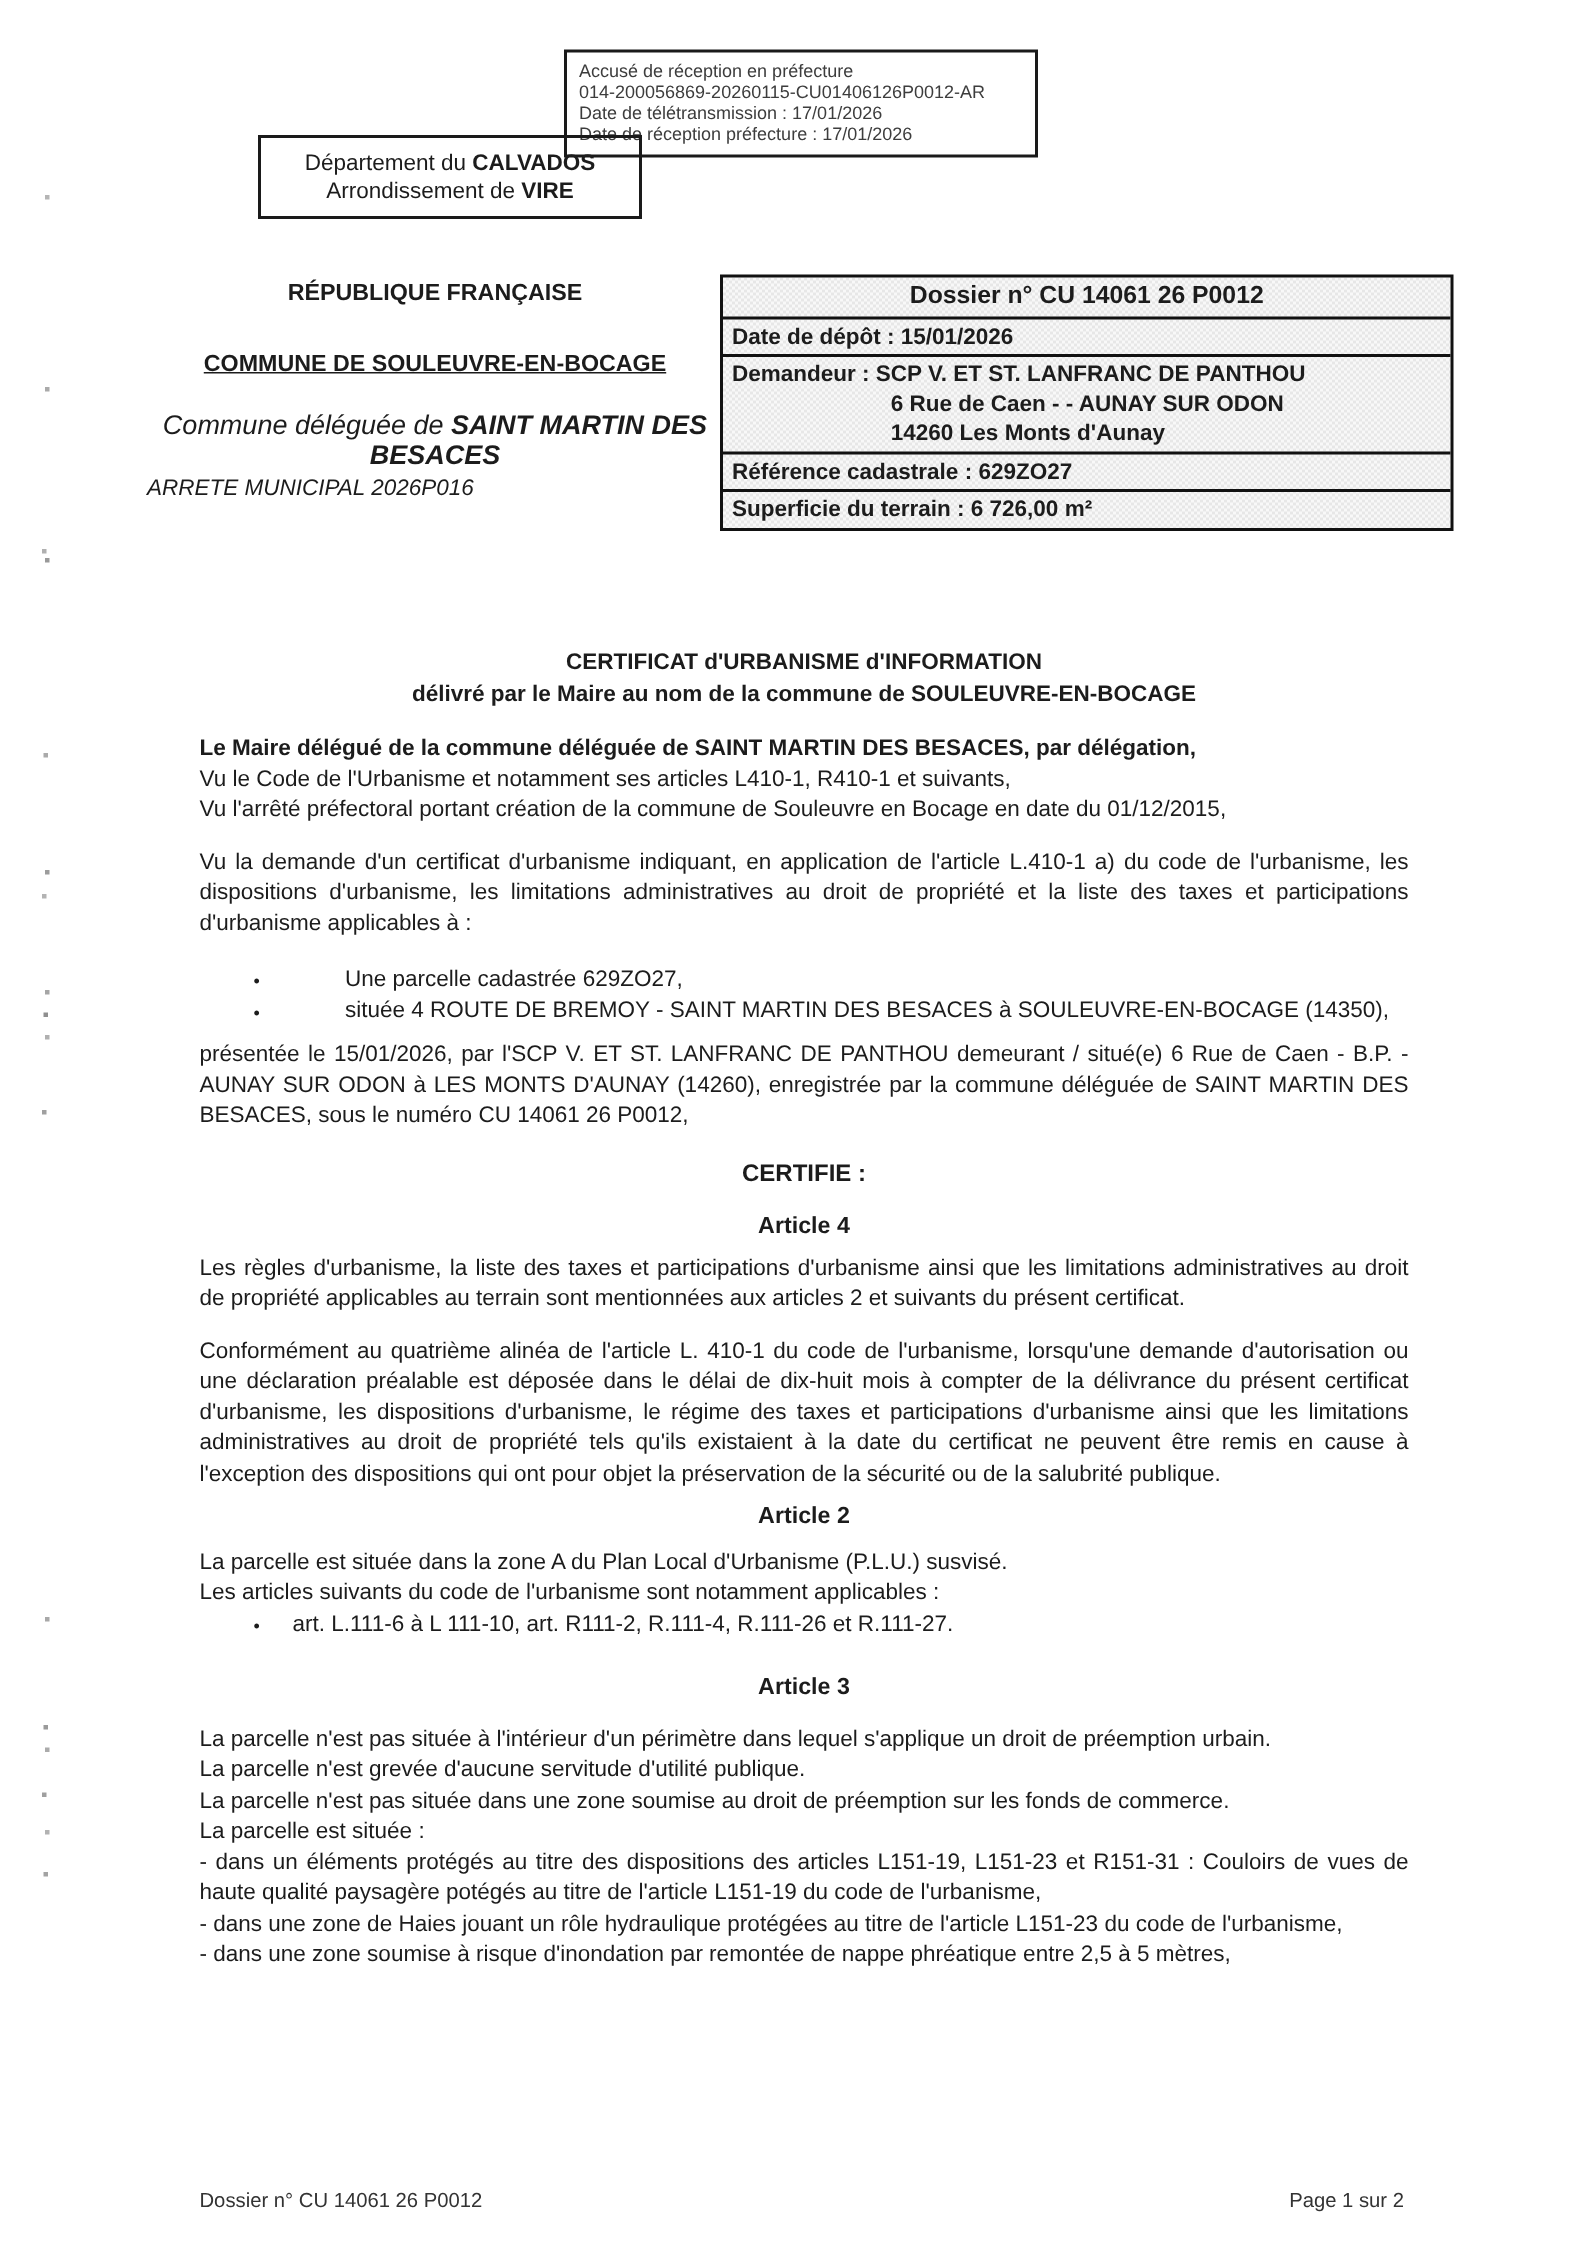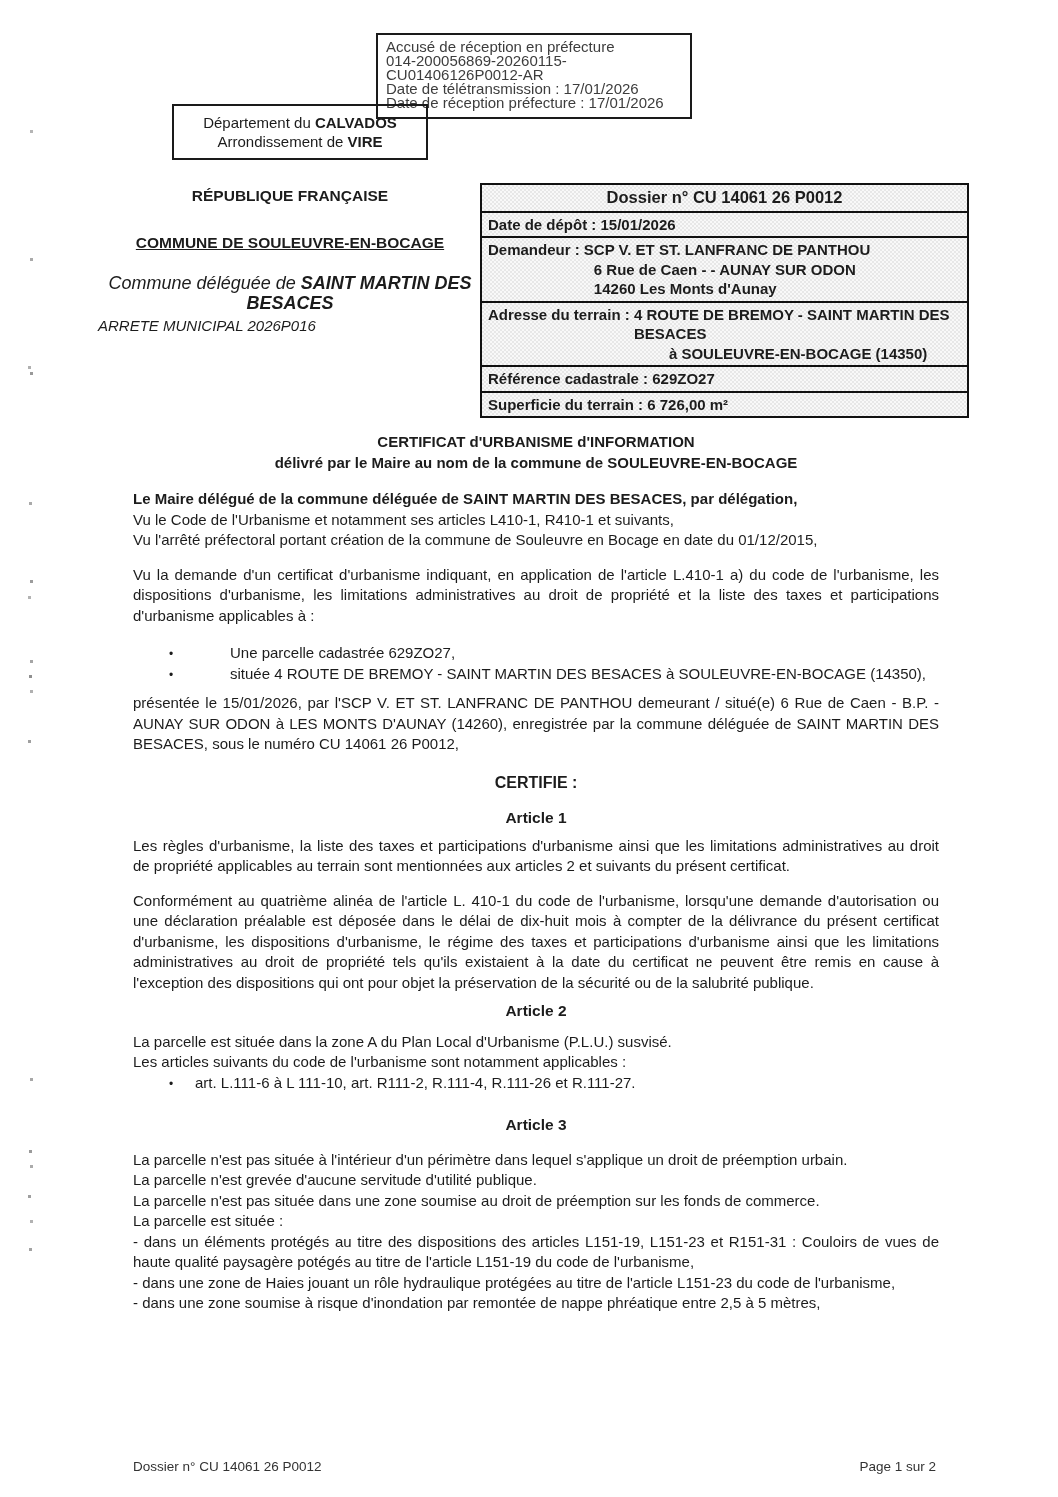--- a/index.html
+++ b/index.html
@@ -7,26 +7,26 @@
     width:1058px;height:1497px;position:relative;background:#ffffff;
     font-family:"Liberation Sans",sans-serif;color:#1c1c1c;
     -webkit-font-smoothing:antialiased;
   }
   .page{position:absolute;inset:0;overflow:hidden;background:#fff;}
 
   
   .stamp{
     position:absolute;left:376px;top:33px;width:296px;
     border:2px solid #1a1a1a;padding:5px 8px 7px;
-    font-size:15px;line-height:14px;color:#3d3d3d;
+    font-size:12px;line-height:14px;color:#3d3d3d;
   }
 
   
   .dept{
-    position:absolute;left:172px;top:104px;width:244px;
+    position:absolute;left:172px;top:90px;width:244px;
     border:2px solid #1a1a1a;padding:7px 4px;text-align:center;
     font-size:15px;line-height:19px;
   }
   .b{font-weight:bold;}
 
   
   .lefthead{position:absolute;left:98px;top:186px;width:384px;text-align:center;font-size:15.5px;line-height:20px;}
   .republic{font-weight:bold;}
   .commune{font-weight:bold;text-decoration:underline;margin-top:27px;}
   .delegated{font-style:italic;margin-top:20px;font-size:18px;}
@@ -115,26 +115,20 @@
     <div class="trow">
       <span>Date de dépôt : </span><span>15/01/2026</span>
     </div>
     <div class="trow">
       <span>Demandeur : </span><span class="vblock"><span>SCP V. ET ST. LANFRANC DE PANTHOU</span>
         <div class="ind1">6 Rue de Caen -  - AUNAY SUR ODON</div>
         <div class="ind1">14260 Les Monts d'Aunay</div>
       </span>
     </div>
     <div class="trow">
-      <span>Adresse du terrain : </span><span class="vblock"><span>4 ROUTE DE BREMOY - SAINT MARTIN DES</span>
-        <div>BESACES</div>
-        <div class="ind2">à SOULEUVRE-EN-BOCAGE (14350)</div>
-      </span>
-    </div>
-    <div class="trow">
       <span>Référence cadastrale : </span><span>629ZO27</span>
     </div>
     <div class="trow">
       <span>Superficie du terrain : </span><span>6 726,00 m²</span>
     </div>
   </div>
 
   <div class="main">
 
     <div class="doc-title">
@@ -153,21 +147,21 @@
 
     <div class="mb9">
       <div class="bullet-row"><span class="bdot">•</span><span>Une parcelle cadastrée 629ZO27,</span></div>
       <div class="bullet-wrap"><span class="bdot">•</span><span>située 4 ROUTE DE BREMOY - SAINT MARTIN DES BESACES à SOULEUVRE-EN-BOCAGE (14350),</span></div>
     </div>
 
     <div class="para just mb18">présentée le 15/01/2026, par l'SCP V. ET ST. LANFRANC DE PANTHOU  demeurant / situé(e) 6 Rue de Caen - B.P.  - AUNAY SUR ODON à LES MONTS D'AUNAY (14260), enregistrée par la commune déléguée de SAINT MARTIN DES BESACES, sous le numéro CU 14061 26 P0012,</div>
 
     <div class="certifie">CERTIFIE :</div>
 
-    <div class="article">Article 1</div>
+    <div class="article">Article 4</div>
     <div class="para just">Les règles d'urbanisme, la liste des taxes et participations d'urbanisme ainsi que les limitations administratives au droit de propriété applicables au terrain sont mentionnées aux articles 2 et suivants du présent certificat.</div>
     <div class="para just" style="margin-bottom:0;">Conformément au quatrième alinéa de l'article L. 410-1 du code de l'urbanisme, lorsqu'une demande d'autorisation ou une déclaration préalable est déposée dans le délai de dix-huit mois à compter de la délivrance du présent certificat d'urbanisme, les dispositions d'urbanisme, le régime des taxes et participations d'urbanisme ainsi que les limitations administratives au droit de propriété tels qu'ils existaient à la date du certificat ne peuvent être remis en cause à l'exception des dispositions qui ont pour objet la préservation de la sécurité ou de la salubrité publique.</div>
 
     <div class="article a2">Article 2</div>
     <div class="line">La parcelle est située dans la zone A du Plan Local d'Urbanisme (P.L.U.) susvisé.</div>
     <div class="line">Les articles suivants du code de l'urbanisme sont notamment applicables :</div>
     <div class="bullet-sm"><span class="bdot">•</span><span>art. L.111-6 à L 111-10, art. R111-2, R.111-4, R.111-26 et R.111-27.</span></div>
 
     <div class="article a3">Article 3</div>
     <div class="line">La parcelle n'est pas située à l'intérieur d'un périmètre dans lequel s'applique un droit de préemption urbain.</div>

